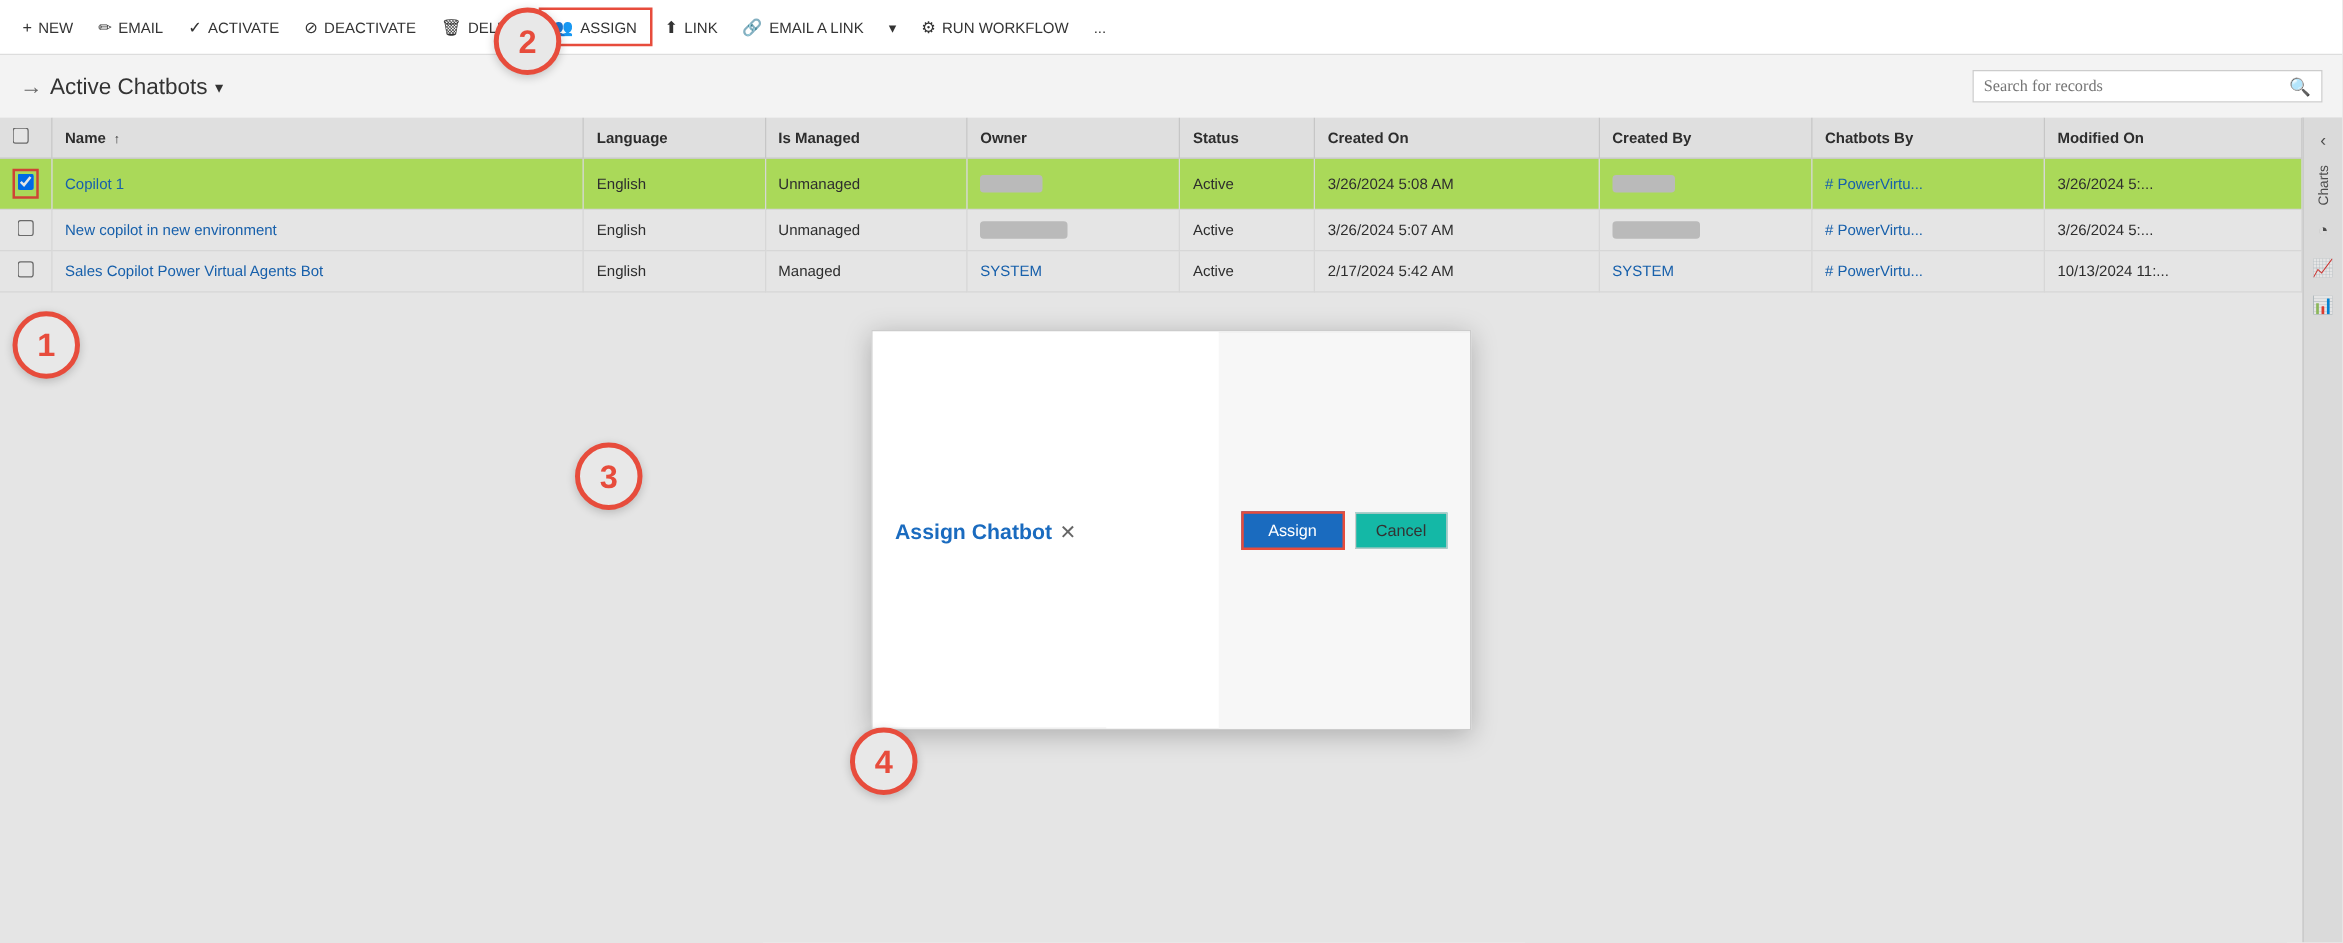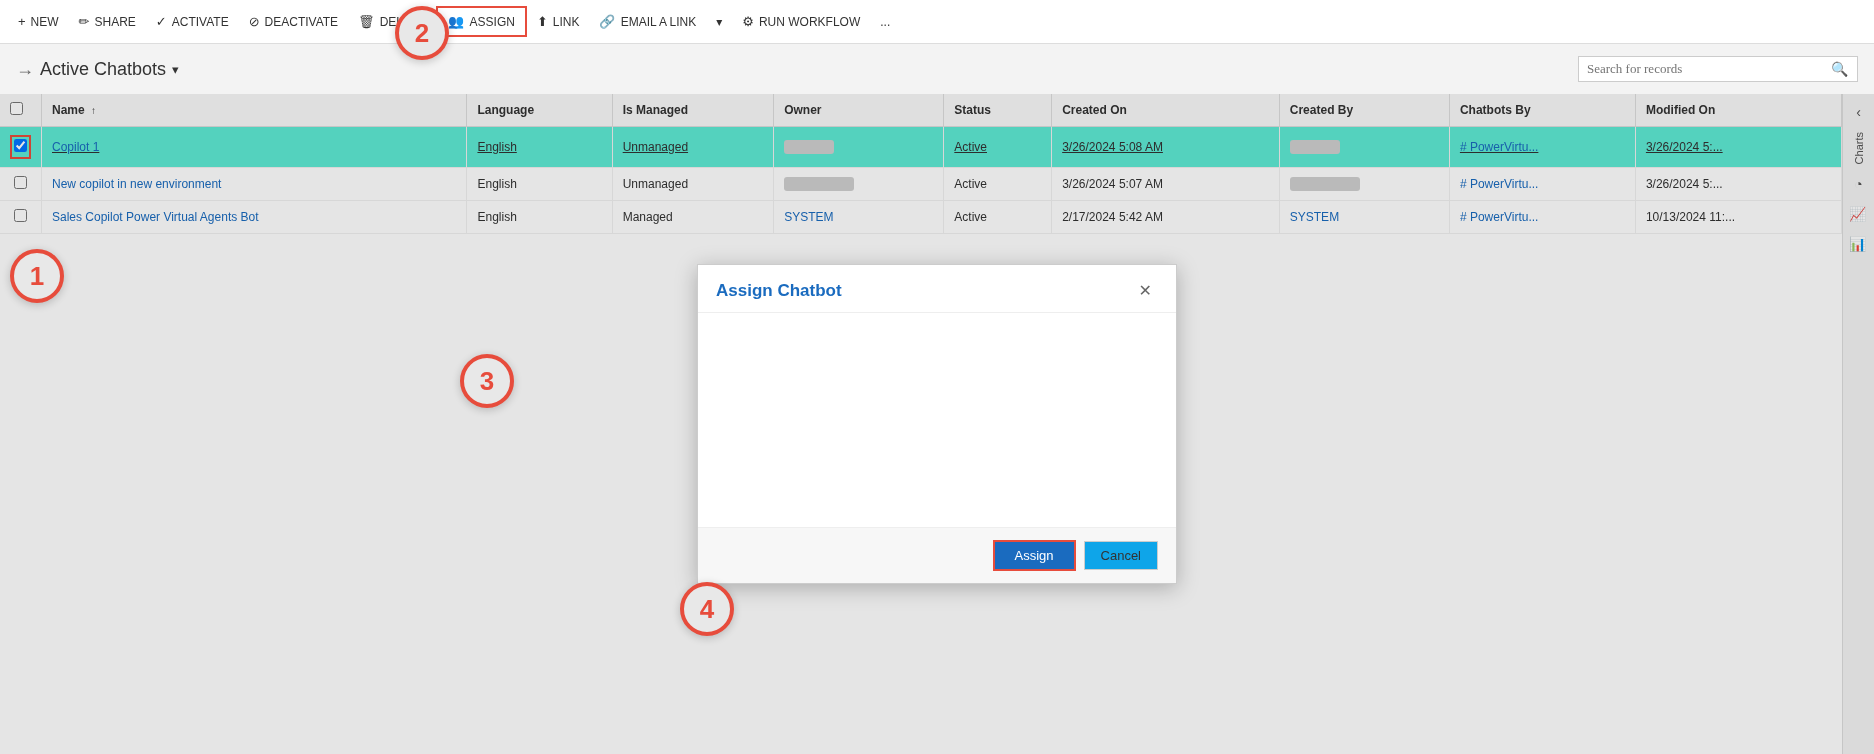--- a/index.html
+++ b/index.html
@@ -82,21 +82,21 @@
       color: #333;
       white-space: nowrap;
     }
     .grid-table td {
       border-bottom: 1px solid #f0f0f0;
       border-right: 1px solid #f0f0f0;
       padding: 8px 10px;
       font-size: 12px;
       color: #333;
     }
-    .grid-table tr.selected td { background: #5eead4; text-decoration: underline; }
+    .grid-table tr.selected td { background: #bef264; }
     .cell-link { color: #1a6bbf; text-decoration: none; }
     .blurred { 
       background: #d0d0d0; 
       color: transparent; 
       border-radius: 3px;
       display: inline-block;
       min-width: 70px;
       height: 14px;
     }
     .blurred-sm { min-width: 50px; }
@@ -134,21 +134,21 @@
       z-index: 100;
     }
 
     
     .modal {
       background: #fff;
       border: 1px solid #ccc;
       box-shadow: 0 4px 20px rgba(0,0,0,0.25);
       width: 480px;
       min-height: 320px;
-      display: flex; flex-direction: column;
+      display: flex; flex-direction: row;
       position: relative;
     }
     .modal-header {
       display: flex; align-items: center; justify-content: space-between;
       padding: 14px 18px 10px;
       border-bottom: 1px solid #eee;
     }
     .modal-title {
       font-size: 17px; font-weight: 600; color: #1a6bbf;
     }
@@ -203,21 +203,21 @@
       min-height: 56px;
     }
     .btn-assign {
       background: #1a6bbf; color: #fff;
       border: 2px solid #e74c3c;
       padding: 6px 20px;
       font-size: 13px; cursor: pointer;
       font-family: inherit;
     }
     .btn-cancel {
-      background: #0ea5e9; color: #333;
+      background: #14b8a6; color: #333;
       border: 1px solid #ccc;
       padding: 6px 16px;
       font-size: 13px; cursor: pointer;
       font-family: inherit;
     }
 
     
     .step-circle {
       position: absolute;
       width: 54px; height: 54px;
@@ -241,21 +241,21 @@
 </head>
 <body>
 
 <div class="toolbar">
   <button class="toolbar-btn">
     <span class="icon">+</span>
     <span>NEW</span>
   </button>
   <button class="toolbar-btn">
     <span class="icon">✏</span>
-    <span>SHARE</span>
+    <span>EMAIL</span>
   </button>
   <button class="toolbar-btn">
     <span class="icon">✓</span>
     <span>ACTIVATE</span>
   </button>
   <button class="toolbar-btn">
     <span class="icon">⊘</span>
     <span>DEACTIVATE</span>
   </button>
   <button class="toolbar-btn">

